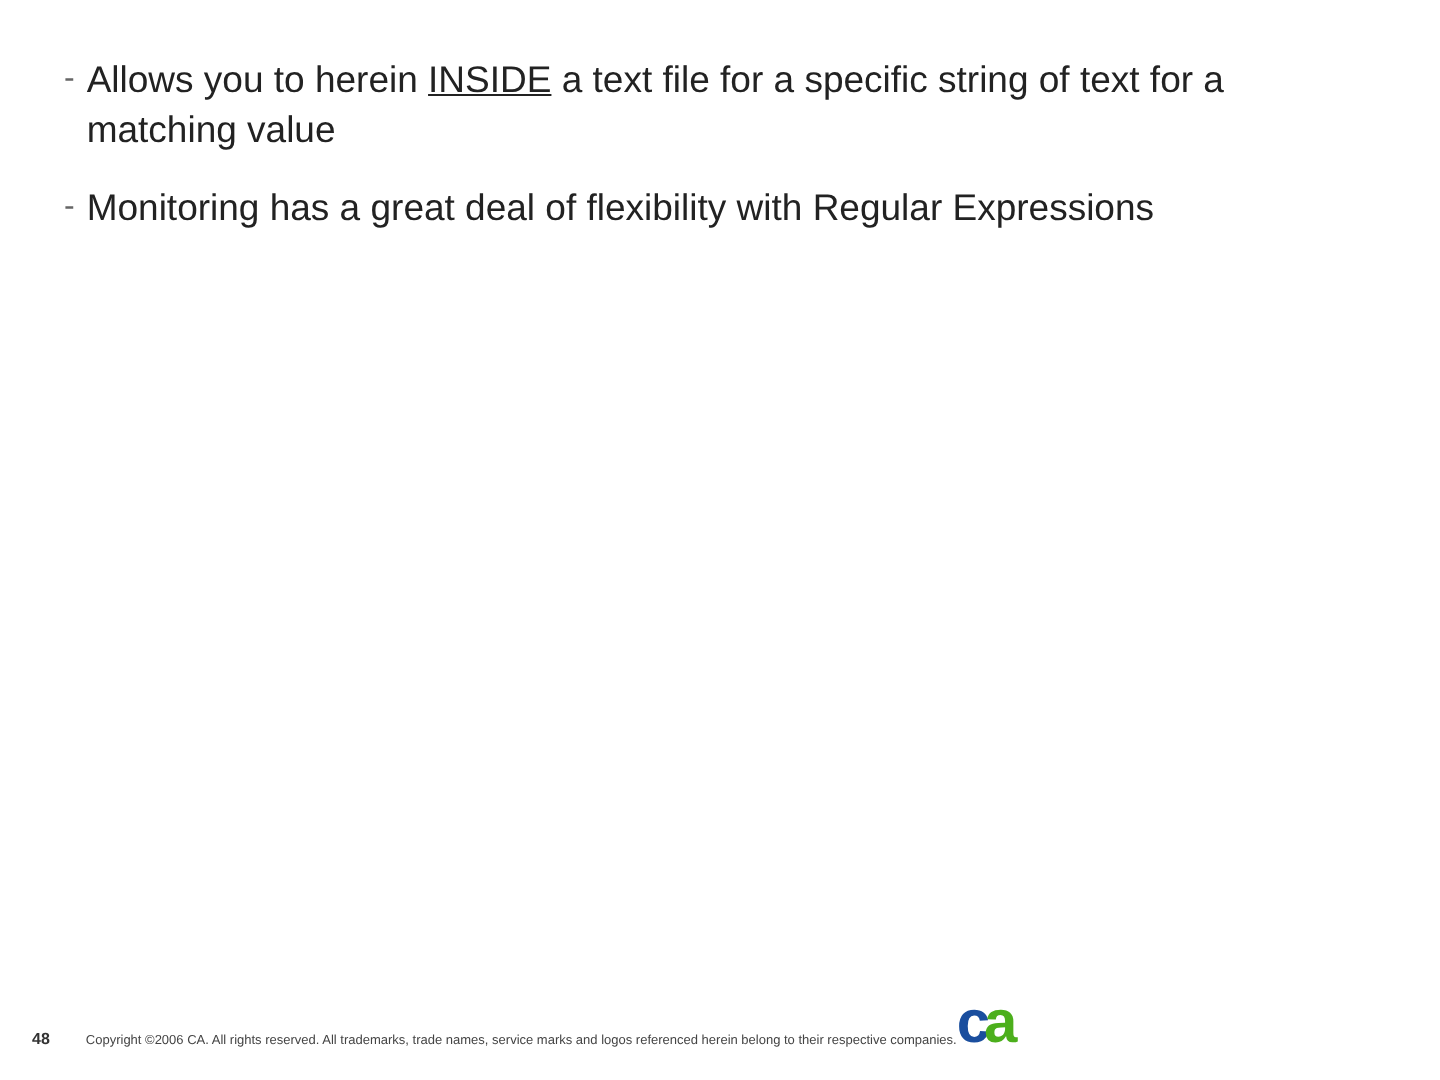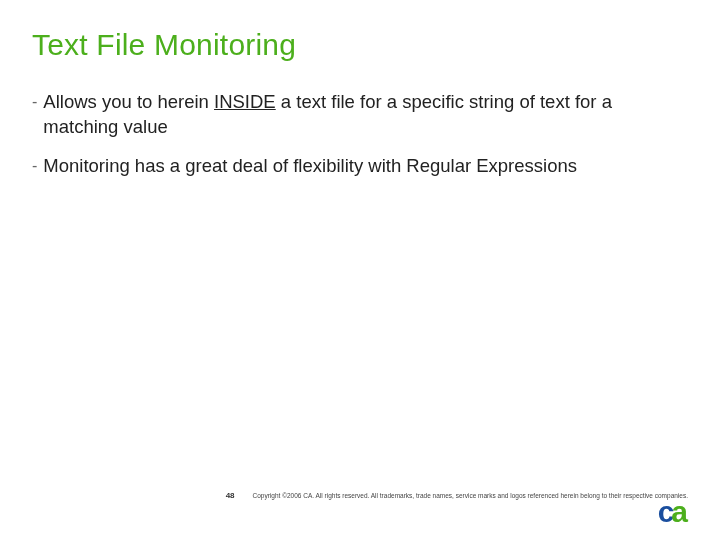--- a/index.html
+++ b/index.html
@@ -37,34 +37,32 @@
   .btext { flex: 1; }
   .emph { font-weight: normal; text-decoration: underline; }
   .footer {
     position: absolute;
     left: 16px;
     right: 32px;
     bottom: 16px;
     display: flex;
     align-items: flex-end;
     justify-content: flex-start;
-    flex-direction: column;
   }
   .footleft { display: flex; align-items: baseline; gap: 18px; }
   .pagenum { font-size: 8px; color: #333; font-weight: bold; }
   .copyright { font-size: 6.5px; color: #444; }
   .logo { display: flex; align-items: flex-end; }
   .logo-c { color: #1A4E9E; font-size: 30px; font-weight: bold; font-family: Arial, sans-serif; line-height: 0.8; letter-spacing: -3px; }
   .logo-a { color: #4CAF1C; font-size: 30px; font-weight: bold; font-family: Arial, sans-serif; line-height: 0.8; }
 </style>
 </head>
 <body>
 
 <div class="slide">
-  <h1 class="title">Text File Monitoring</h1>
 
   <div class="bullets">
     <div class="bullet">
       <span class="dash">-</span>
       <span class="btext">
         <span>Allows you to herein </span><span class="emph">INSIDE</span><span> a text file for a specific string of text for a matching value</span>
       </span>
     </div>
     <div class="bullet">
       <span class="dash">-</span>

